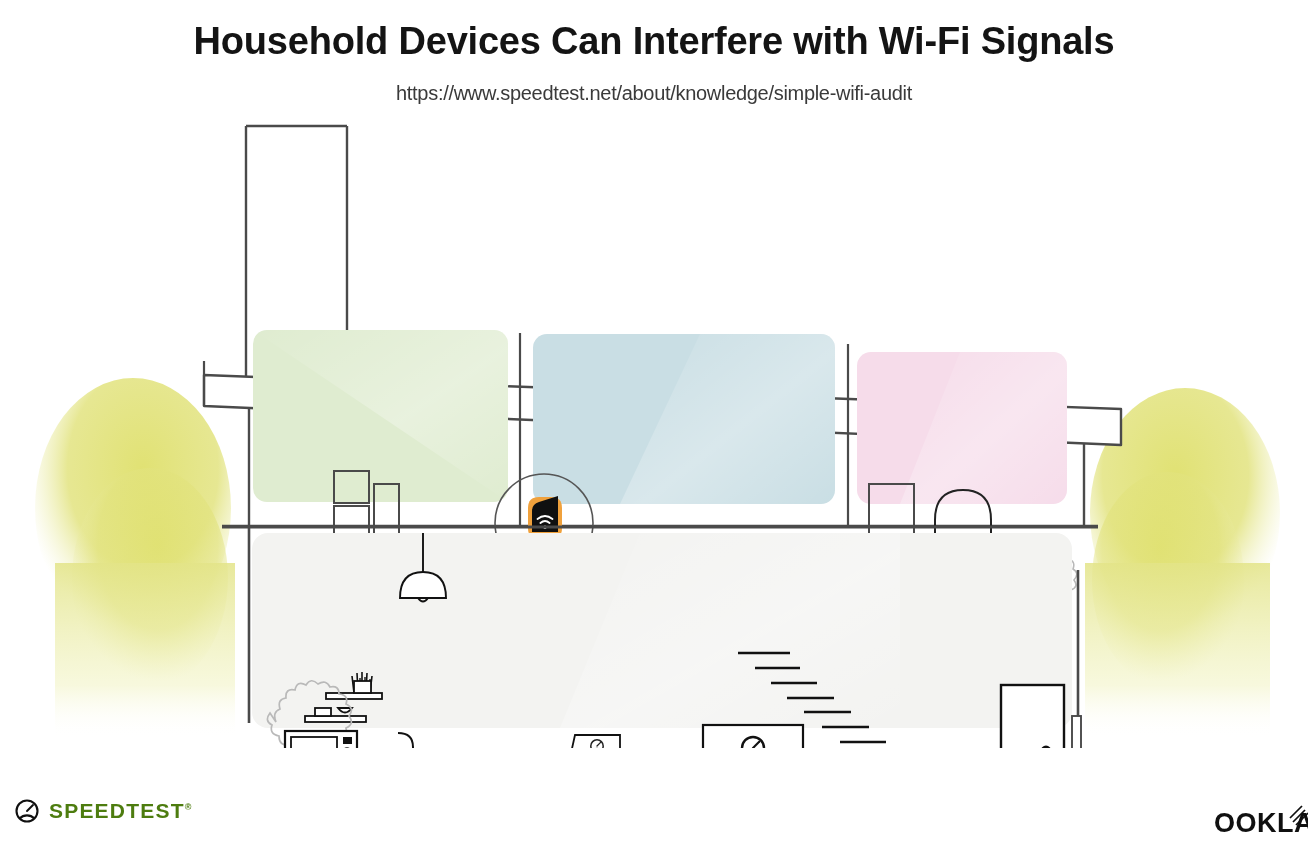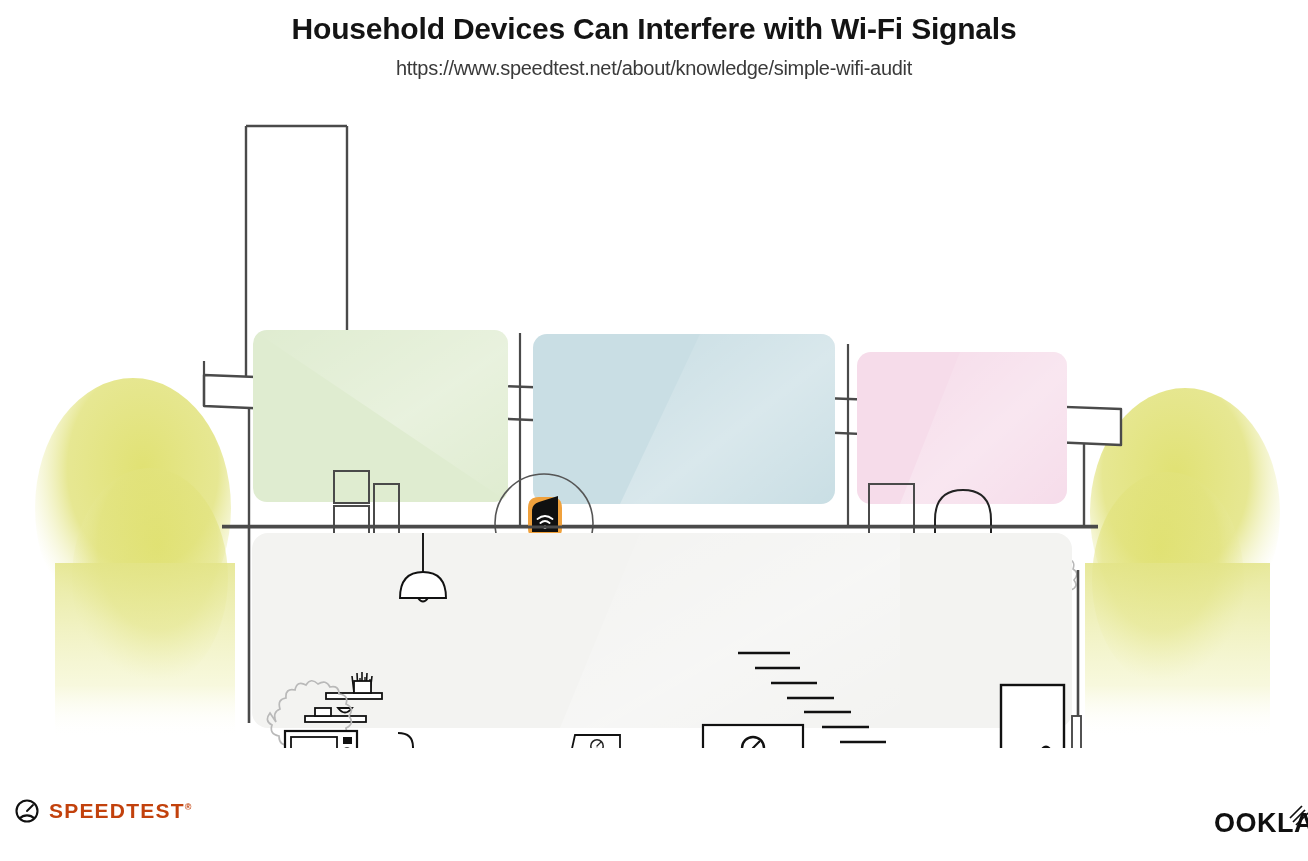--- a/index.html
+++ b/index.html
@@ -21,23 +21,23 @@
 
   
   #header {
     position: absolute;
     left: 0;
     top: 0;
     width: 1308px;
     text-align: center;
   }
   #title {
-    margin: 4px;
+    margin: 12px;
     padding-top: 8px;
-    font-size: 30px;
+    font-size: 38px;
     font-weight: bold;
     letter-spacing: -0.2px;
     color: #141414;
     font-family: "Liberation Sans", sans-serif;
   }
   #url {
     margin: 0;
     padding-top: 7px;
     font-size: 20px;
     font-weight: normal;
@@ -69,21 +69,21 @@
     left: 14px;
     top: 18px;
     display: flex;
     align-items: center;
     gap: 9px;
   }
   #speedtest-wordmark {
     font-size: 21px;
     font-weight: bold;
     letter-spacing: 1.2px;
-    color: #c2410c;
+    color: #4d7c0f;
     font-family: "Liberation Sans", sans-serif;
   }
   #speedtest-reg {
     font-size: 9px;
     vertical-align: super;
     letter-spacing: 0;
   }
   #ookla-brand {
     position: absolute;
     right: -6px;

